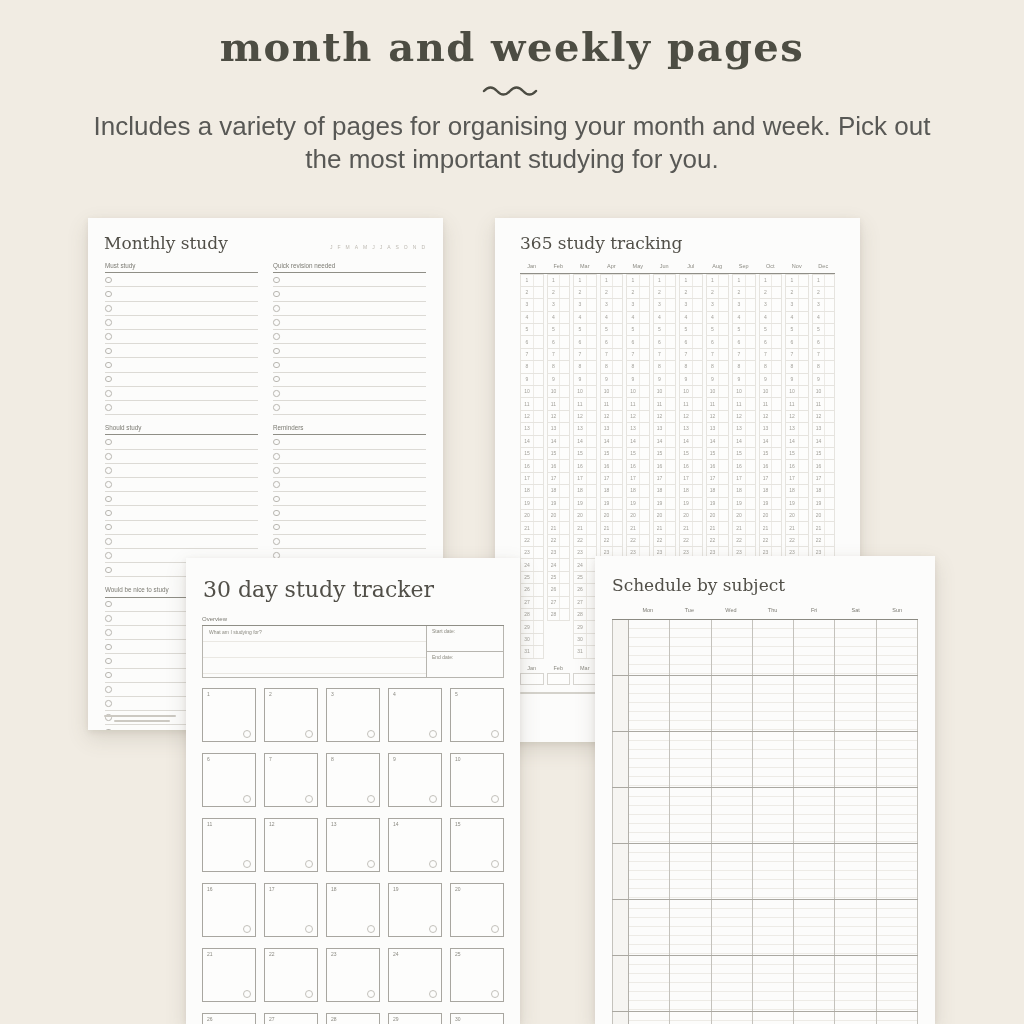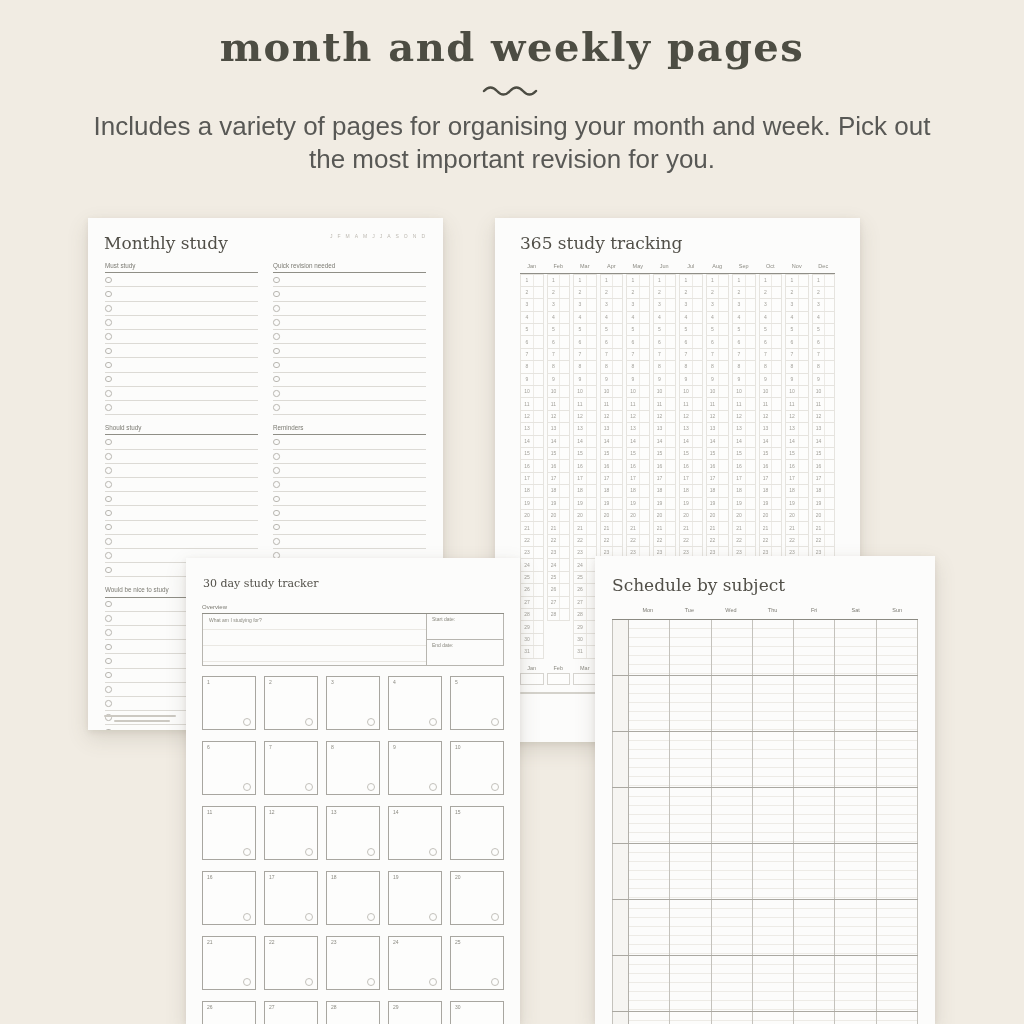--- a/index.html
+++ b/index.html
@@ -27,21 +27,21 @@
     box-shadow:0 8px 20px rgba(96,86,66,.16),0 2px 6px rgba(96,86,66,.10);
     box-sizing:border-box;overflow:hidden;
   }
   .page h2{
     font-family:"DejaVu Serif",serif;font-weight:400;
     font-size:17px;color:#514f48;margin:0;
   }
 
   
   .monthly{left:88px;top:218px;width:355px;height:512px;z-index:2;}
-  .m-head{display:flex;justify-content:space-between;align-items:flex-start;padding:15px 18px 0 16px;}
+  .m-head{display:flex;justify-content:space-between;align-items:flex-end;padding:15px 18px 0 16px;}
   .initials{display:flex;gap:5px;font-size:5px;color:#bdb9b1;padding-bottom:3px;}
   .m-cols{display:flex;gap:15px;padding:0 17px;}
   .m-col{flex:1;min-width:0;}
   .msec{margin-top:10px;}
   .mlabel{font-size:6.3px;color:#7b7a72;line-height:1;padding-bottom:3px;border-bottom:1.2px solid #8f8e86;}
   .mrow{height:13.2px;border-bottom:1px solid #dcdad5;display:flex;align-items:center;}
   .circ{width:4.5px;height:4.5px;border:1px solid #b8b6b0;border-radius:50%;}
   .fineprint{position:absolute;left:16px;bottom:8px;}
   .fp-bar{height:2px;background:#ccc9c2;border-radius:1px;}
   .fp1{width:72px;margin-bottom:3px;}
@@ -63,21 +63,21 @@
       display:flex;align-items:center;justify-content:center;}
   .bl{flex:1;}
   .totals{display:flex;gap:3px;padding:7px 25px 0;}
   .tcol{flex:1;min-width:0;}
   .tl{text-align:center;font-size:5.5px;color:#8b8a82;line-height:1;margin-bottom:2px;}
   .tb{height:12px;border:1px solid #d6d4cf;box-sizing:border-box;background:#fdfdfc;}
   .fine365{margin:7px 0 0 25px;width:84px;height:2px;background:#d4d2cb;border-radius:1px;}
 
   
   .p30{left:186px;top:558px;width:334px;height:466px;z-index:3;}
-  .p30 h2{margin:19px 16px 0 17px;font-size:11px;}
+  .p30 h2{margin:19px 16px 0 17px;font-size:22px;}
   .ovl{margin:14px 16px 0;font-size:6px;color:#7b7a72;line-height:1;
        padding-bottom:3px;border-bottom:1.2px solid #8f8e86;}
   .ovbox{margin:0 16px;border:1px solid #b7b5af;border-top:none;display:flex;height:52px;box-sizing:border-box;}
   .ov-left{flex:1;border-right:1px solid #b7b5af;padding:4px 6px;box-sizing:border-box;
            background:repeating-linear-gradient(to bottom,transparent 0 15px,#eae8e3 15px 16px);}
   .ov-q{font-size:5px;color:#8a897f;line-height:1;}
   .ov-right{width:76px;display:flex;flex-direction:column;}
   .ov-date{flex:1;padding:3px 5px;font-size:5px;color:#8a897f;line-height:1;box-sizing:border-box;}
   .ov-date.startd{border-bottom:1px solid #b7b5af;}
   .d30grid{margin:10px 16px 0;display:grid;grid-template-columns:repeat(5,1fr);
@@ -106,21 +106,21 @@
 <div class="canvas">
 
   <div class="hero">
     <h1>month and weekly pages</h1>
     <div class="squig">
       <svg width="62" height="14" viewBox="0 0 62 14">
         <path d="M3,8 q6.5,-7 13,0 t13,0 t13,0 t13,0" fill="none" stroke="#4c4c43" stroke-width="2.4" stroke-linecap="round"></path>
       </svg>
     </div>
     <p class="sub first">Includes a variety of pages for organising your month and week. Pick out</p>
-    <p class="sub">the most important revision for you.</p>
+    <p class="sub">the most important studying for you.</p>
   </div>
 
   <section class="page monthly">
     <div class="m-head">
       <h2>Monthly study</h2>
       <div class="initials">
           <span>J</span>
           <span>F</span>
           <span>M</span>
           <span>A</span>

